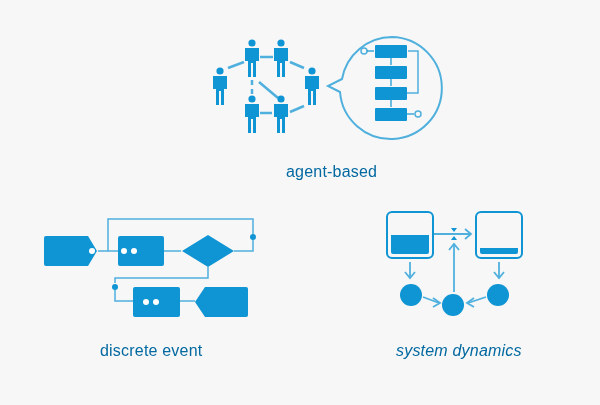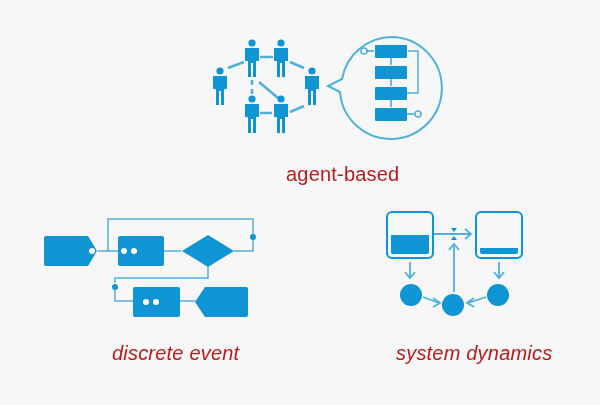--- a/index.html
+++ b/index.html
@@ -2,21 +2,21 @@
 <html><head>
 <meta charset="utf-8">
 <style>
   html, body { margin: 0; padding: 0; }
   body {
     width: 600px; height: 405px; background: #f7f7f7; position: relative; overflow: hidden;
     font-family: "Liberation Sans", "DejaVu Sans", sans-serif;
   }
   .panel { position: absolute; }
   .label {
-    position: absolute; color: #b91c1c; font-size: 20px; letter-spacing: 0.2px;
+    position: absolute; color: #0369a1; font-size: 16px; letter-spacing: 0.2px;
     white-space: nowrap;
   }
   svg { position: absolute; left: 0; top: 0; overflow: visible; }
 </style>
 </head>
 <body>
 
 <div class="panel" style="left:0;top:0;width:600px;height:200px;">
   <svg width="600" height="200">
     <g stroke="#4fb0de" stroke-width="2.5" fill="none">
@@ -100,21 +100,21 @@
     </g>
     <g fill="#ffffff">
       <circle cx="92" cy="251" r="3"></circle>
       <circle cx="124" cy="251" r="3"></circle>
       <circle cx="134" cy="251" r="3"></circle>
       <circle cx="146" cy="302" r="3"></circle>
       <circle cx="156" cy="302" r="3"></circle>
     </g>
   </svg>
 </div>
-<div class="label" style="left:112px;top:342px;font-style:italic;">discrete event</div>
+<div class="label" style="left:100px;top:342px;">discrete event</div>
 
 <div class="panel" style="left:0;top:0;width:600px;height:340px;">
   <svg width="600" height="340">
     <g fill="none" stroke="#0f94d4" stroke-width="2">
       <rect x="387" y="212" width="46" height="46" rx="5"></rect>
       <rect x="476" y="212" width="46" height="46" rx="5"></rect>
     </g>
     <g fill="#0f94d4">
       <path d="M 391 235 L 429 235 L 429 252 Q 429 254 427 254 L 393 254 Q 391 254 391 252 Z"></path>
       <path d="M 480 248 L 518 248 L 518 252 Q 518 254 516 254 L 482 254 Q 480 254 480 252 Z"></path>

